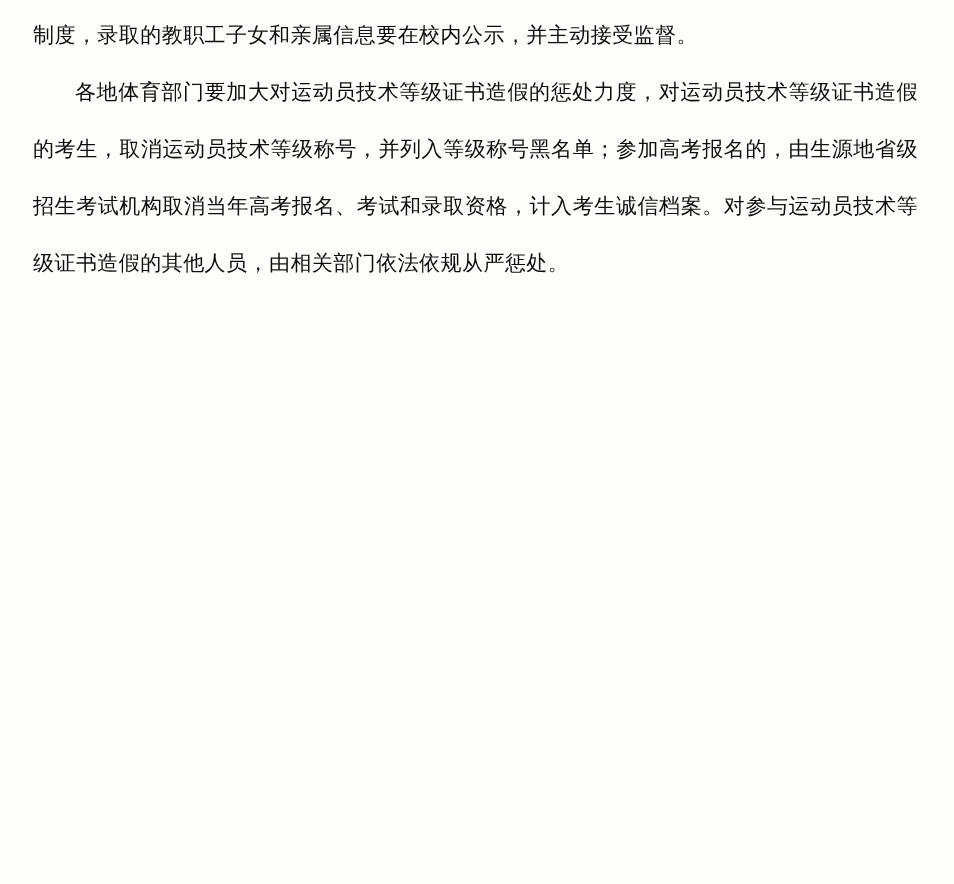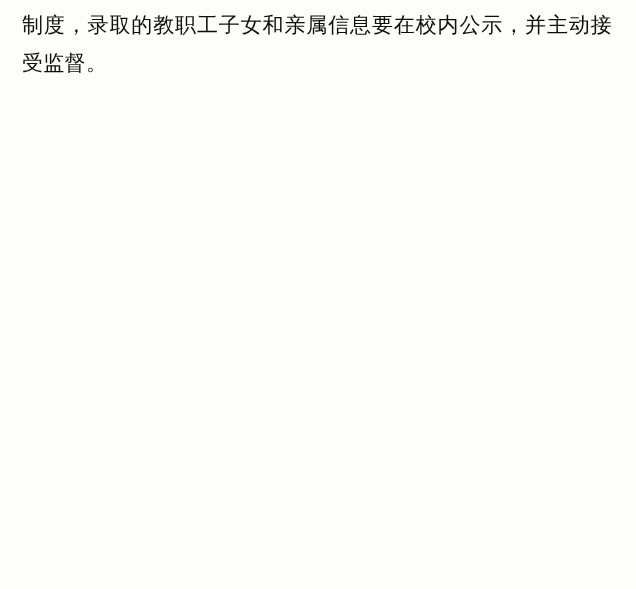--- a/index.html
+++ b/index.html
@@ -18,36 +18,37 @@
     height: 589px;
     box-sizing: border-box;
     padding: 6px 24px 0 22px;
     background: #fdfdfb;
   }
   .doc-body {
     display: block;
   }
   .para {
     margin: 0 0 0 0;
-    font-size: 21px;
+    font-size: 14px;
     line-height: 38px;
     color: #0d0d0d;
     text-align: justify;
     text-justify: inter-ideograph;
     letter-spacing: 0.3px;
-    font-family: Liberation Serif, serif;
+    font-family: Liberation Mono, monospace;
     font-weight: 500;
   }
   .para + .para {
     margin-top: 0px;
   }
   .indent {
     text-indent: 2em;
   }
 </style>
 </head>
 <body>
 
 <div class="page">
   <div class="doc-body">
     <p class="para">制度，录取的教职工子女和亲属信息要在校内公示，并主动接受监督。</p>
+    <p class="para indent">各地体育部门要加大对运动员技术等级证书造假的惩处力度，对运动员技术等级证书造假的考生，取消运动员技术等级称号，并列入等级称号黑名单；参加高考报名的，由生源地省级招生考试机构取消当年高考报名、考试和录取资格，计入考生诚信档案。对参与运动员技术等级证书造假的其他人员，由相关部门依法依规从严惩处。</p>
   </div>
 </div>
 
 </body></html>

